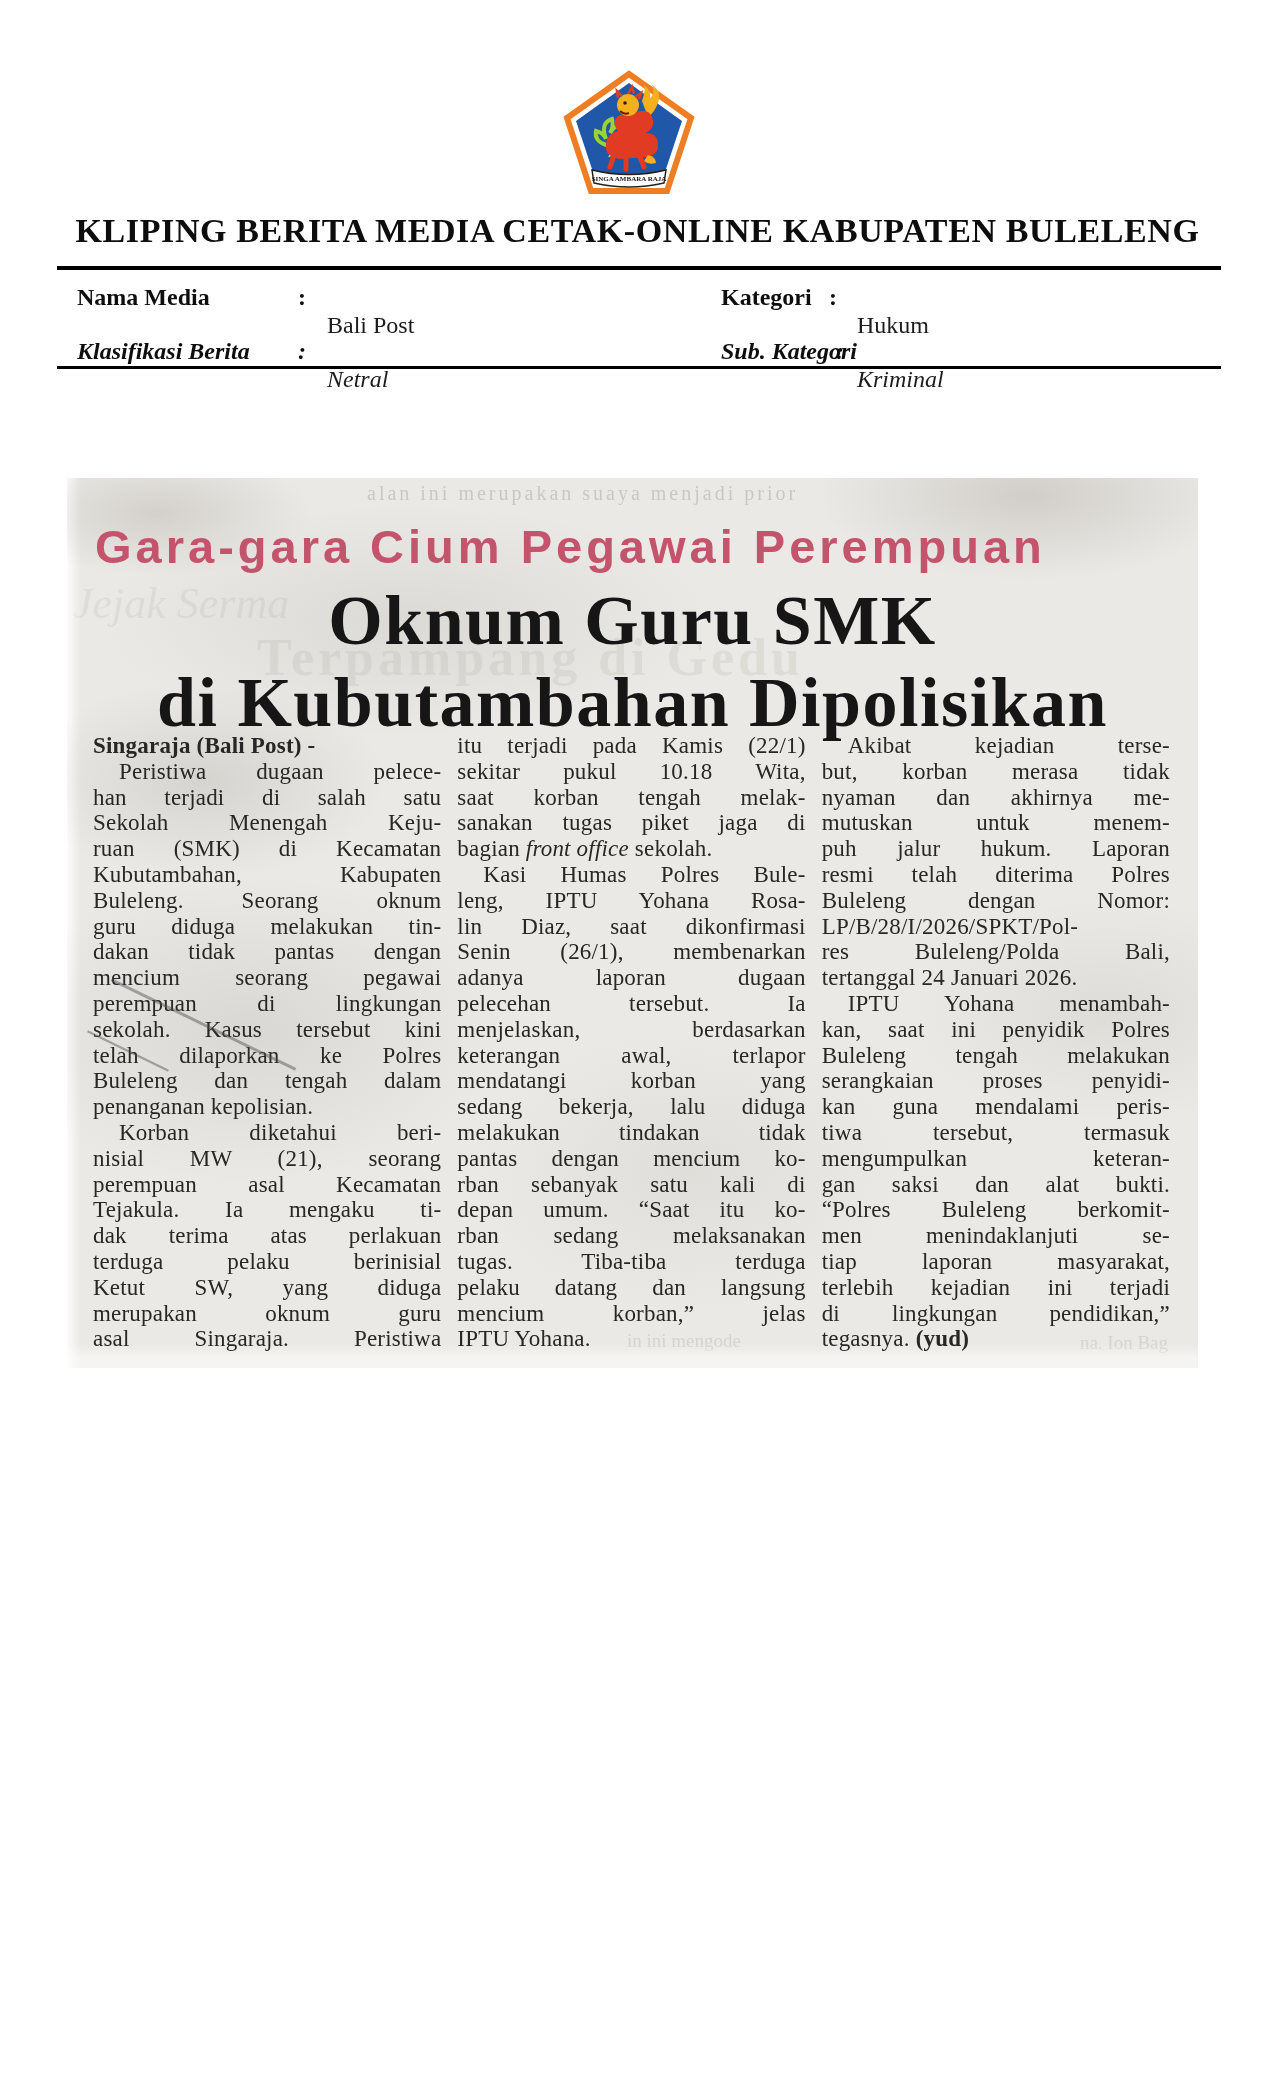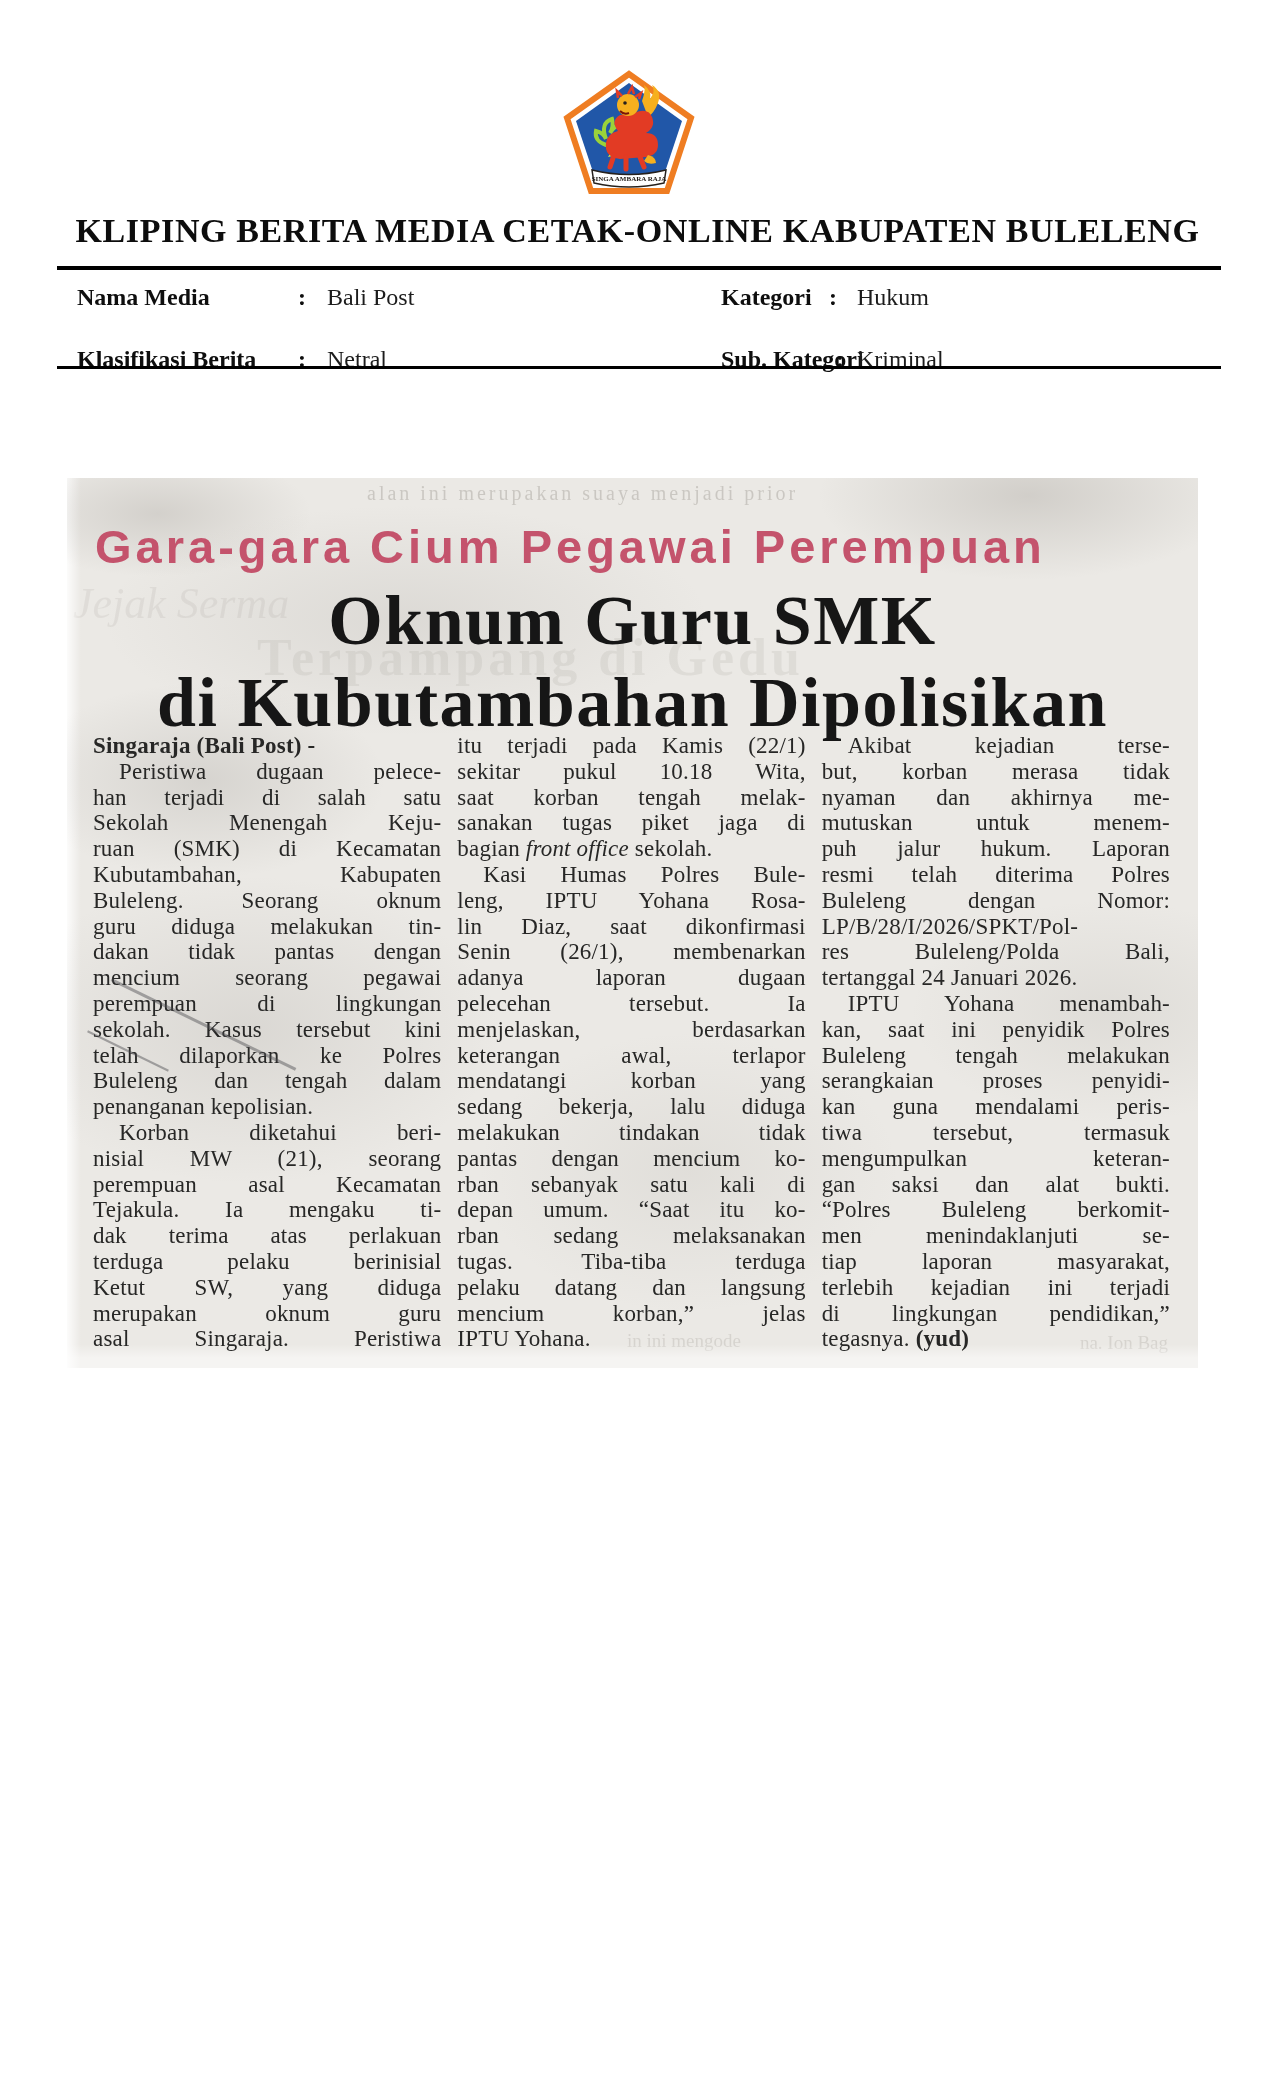--- a/index.html
+++ b/index.html
@@ -10,22 +10,22 @@
   .logo{position:absolute;left:562px;top:70px;width:134px;height:126px;}
   .doc-title{position:absolute;left:0;top:213px;width:100%;text-align:center;
              font-size:33px;font-weight:bold;letter-spacing:.6px;color:#0d0d0d;
              transform:scaleX(1.03);}
   .rule{position:absolute;left:57px;width:1164px;background:#000;}
   .rule.r1{top:266px;height:4px;}
   .rule.r2{top:366px;height:3px;}
 
   .meta span{position:absolute;font-size:24px;line-height:30px;white-space:nowrap;}
   .meta .lab{font-weight:bold;color:#0e0e0e;}
-  .meta .val{color:#1c1c1c;}
-  .row1{top:282px;} .row2{top:344px;}
+  .meta .val{color:#1c1c1c;margin-top:28px;}
+  .row1{top:282px;} .row2{top:336px;font-style:italic;}
   .lx{left:77px;} .lc{left:298px;} .lv{left:327px;}
   .rx{left:721px;} .rc1{left:829px;} .rc2{left:836px;} .rv{left:857px;}
 
   
   .clip{position:absolute;left:67px;top:478px;width:1131px;height:890px;
         background:#ebe9e5;overflow:hidden;}
   .clip::before{content:"";position:absolute;inset:0;z-index:1;pointer-events:none;
      background:
        radial-gradient(220px 90px at 8% 4%, rgba(150,145,138,.28), rgba(0,0,0,0) 70%),
        radial-gradient(300px 120px at 85% 2%, rgba(150,145,138,.30), rgba(0,0,0,0) 70%),

